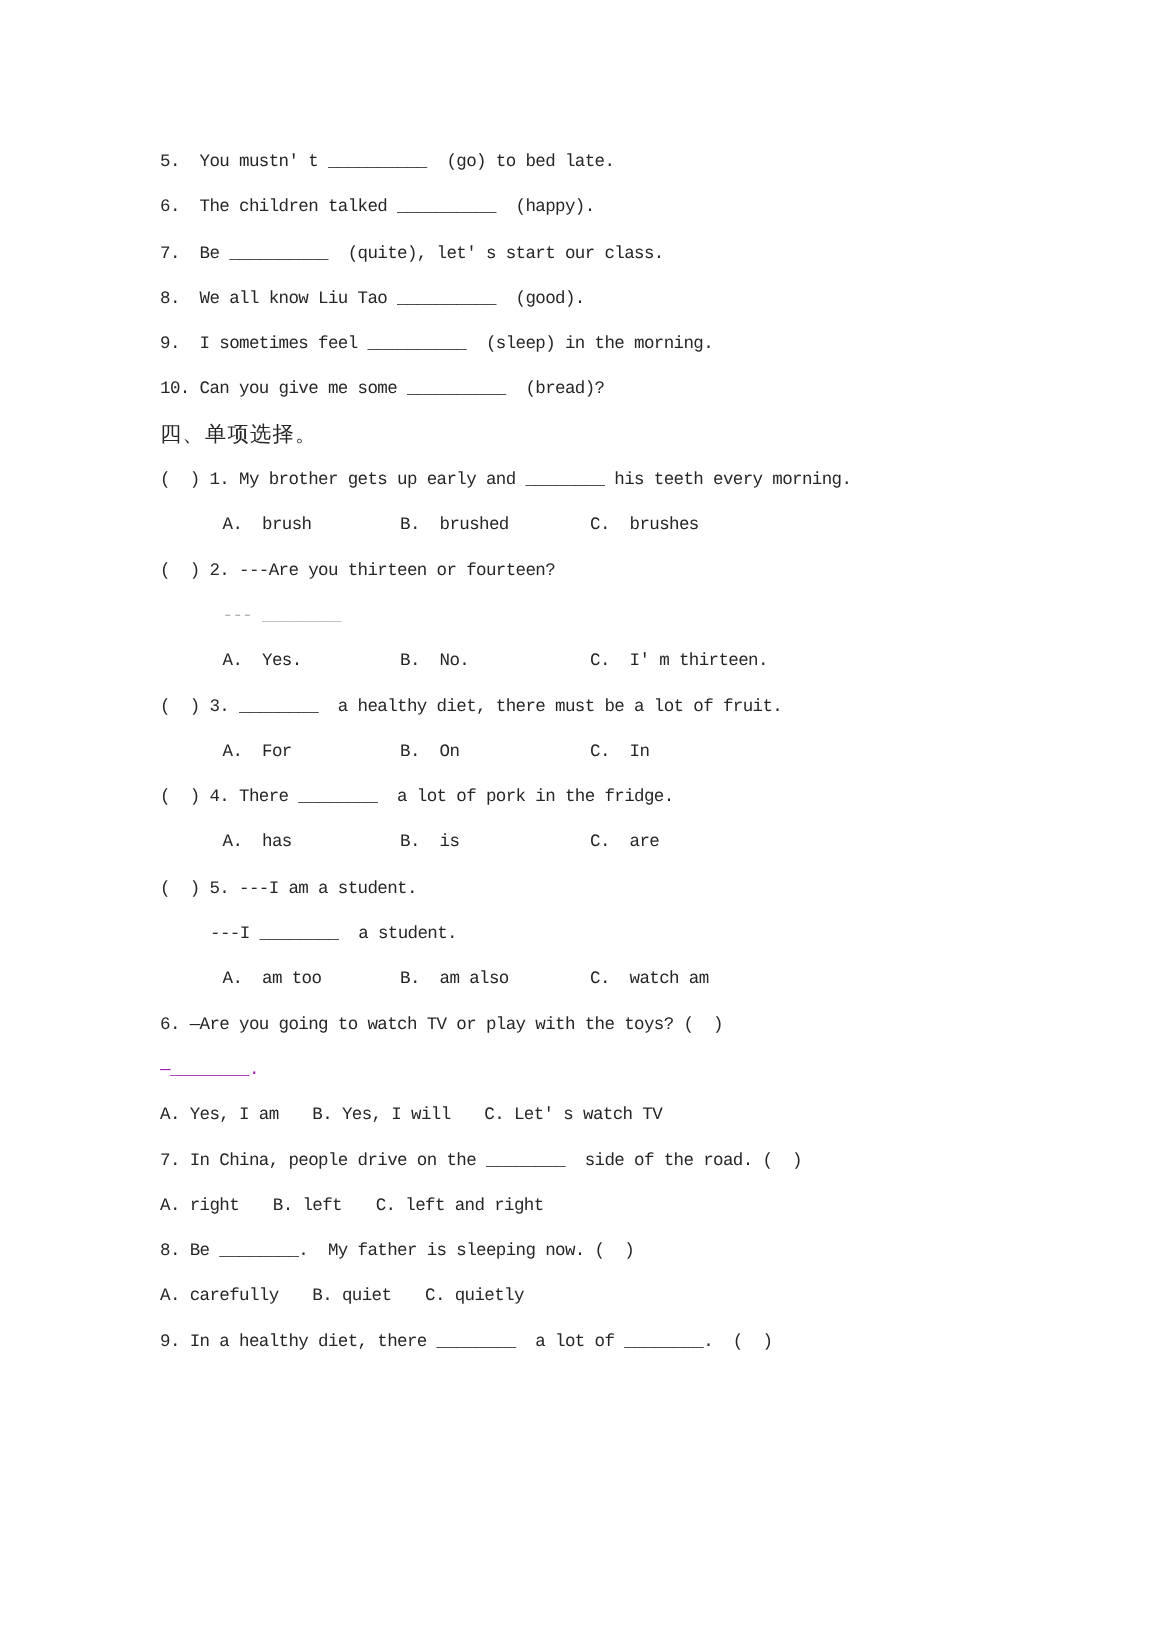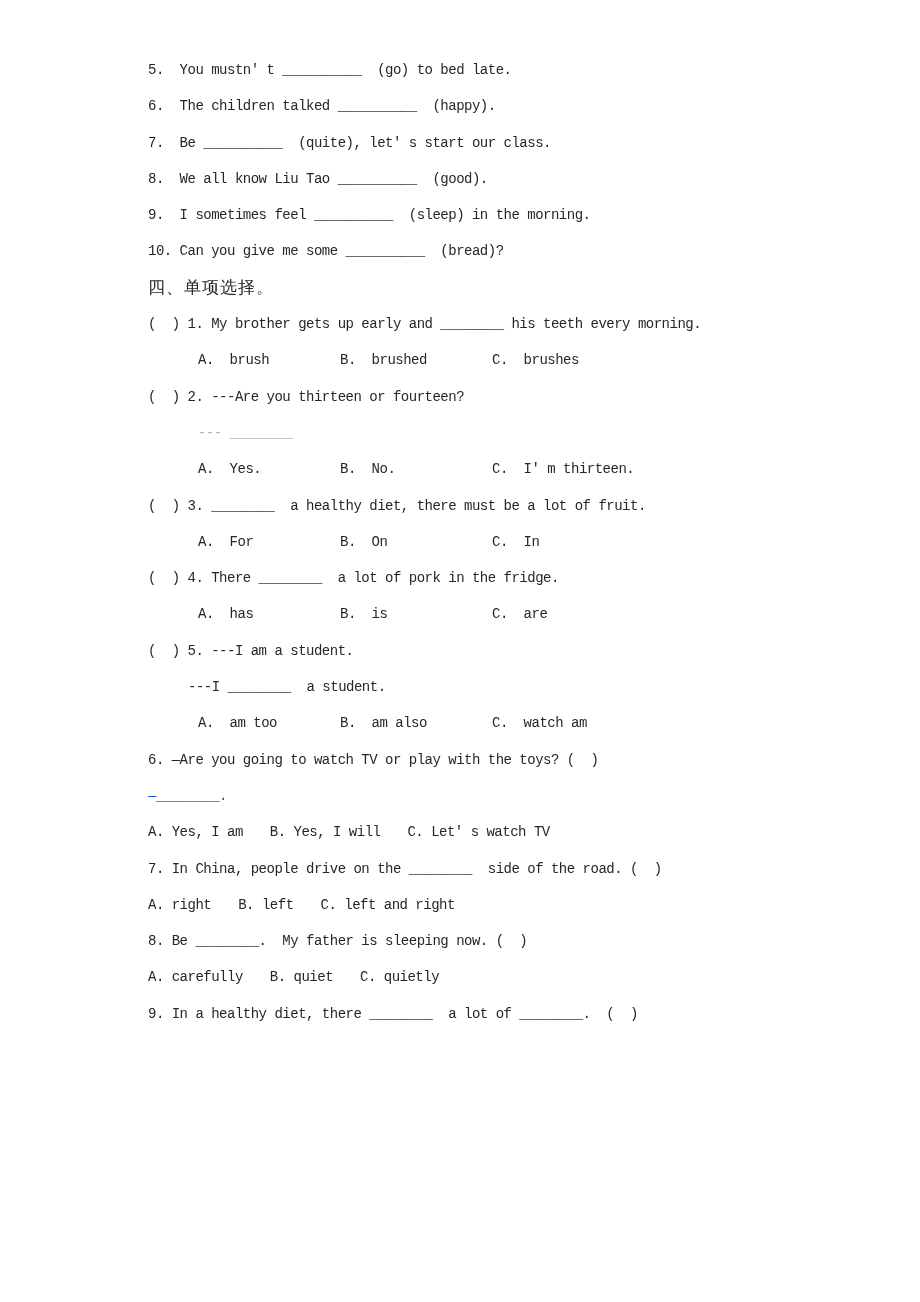--- a/index.html
+++ b/index.html
@@ -12,22 +12,21 @@
     width: 920px;
     height: 1302px;
     background: #ffffff;
     overflow: hidden;
     font-family: "Liberation Mono", "DejaVu Sans Mono", monospace;
     font-size: 14px;
     letter-spacing: -0.5px;
     color: #262626;
   }
   .content {
-    padding: 52px 30px 0 128px;
-    margin-left: 20px;
+    padding: 112px 30px 0 128px;
   }
   .line {
     line-height: 36.3px;
     height: 36.3px;
     white-space: pre;
   }
   .section-header {
     font-family: "Liberation Serif", "DejaVu Serif", serif;
     font-size: 17px;
     letter-spacing: 1px;
@@ -40,21 +39,21 @@
   .opts3 > span { white-space: pre; }
   .opts-inline {
     display: flex;
     gap: 27px;
     font-family: Liberation Mono, monospace;
   }
   .opts-inline > span { white-space: pre; }
   .indent-50 { margin-left: 50px; }
   .indent-40 { margin-left: 40px; }
   .sub-faint { color: #b2b2b2; }
-  .sub-dark  { color: #1d4ed8; }
+  .sub-dark  { color: #a21caf; }
 </style>
 </head>
 <body>
 
 <div class="page">
   <div class="content">
 
     <div class="line">5.  You mustn' t __________  (go) to bed late.</div>
     <div class="line">6.  The children talked __________  (happy).</div>
     <div class="line">7.  Be __________  (quite), let' s start our class.</div>

